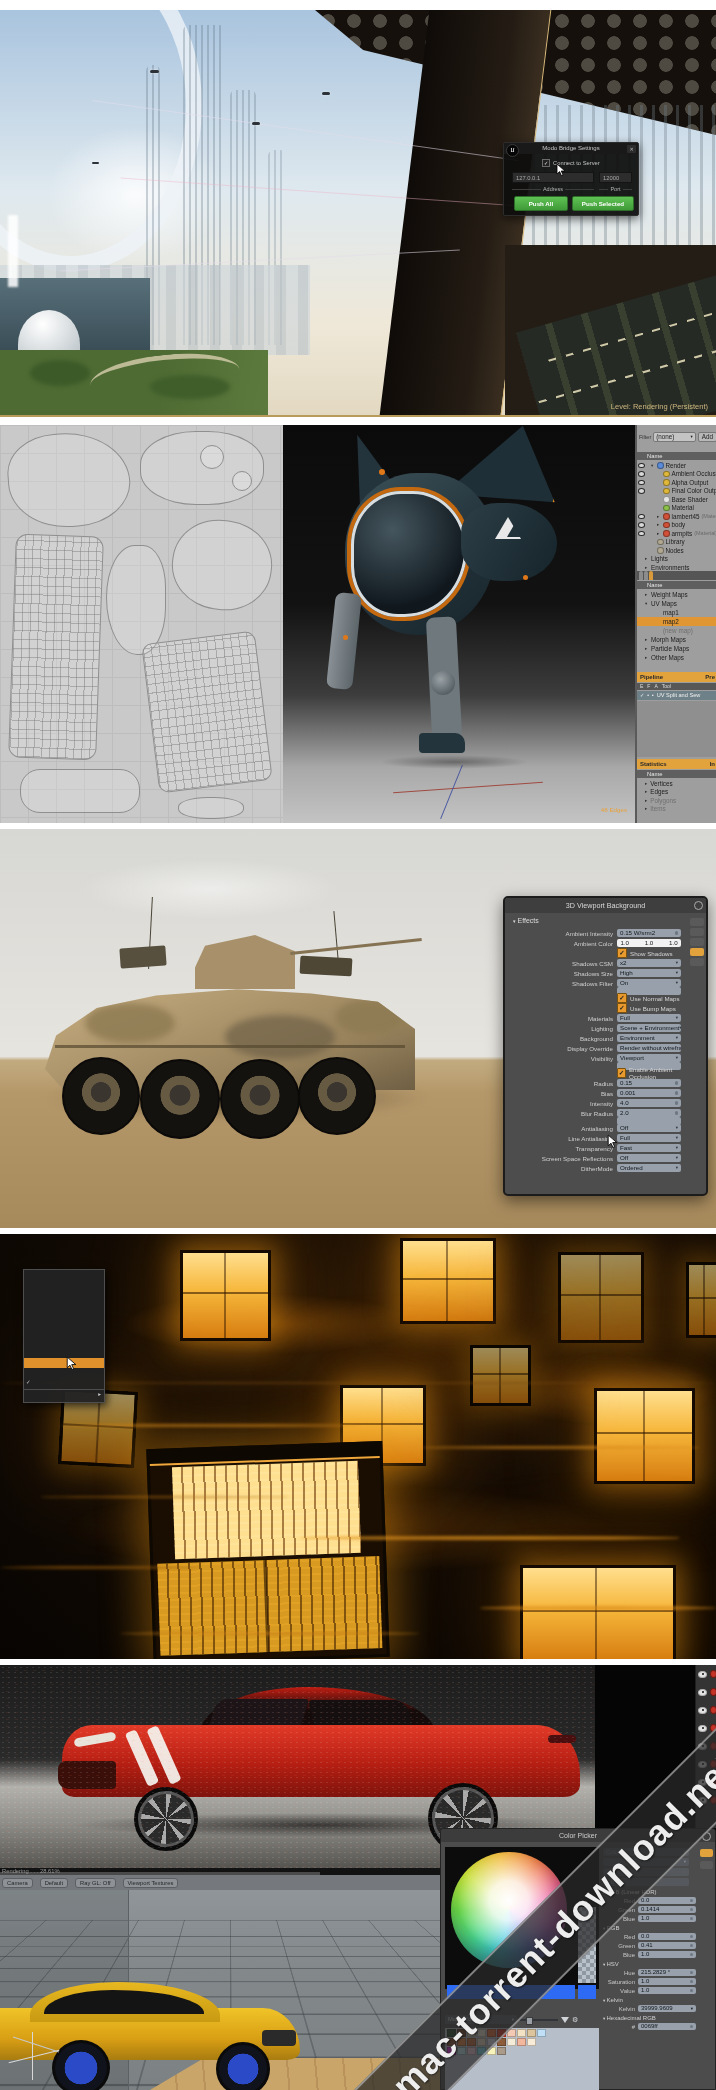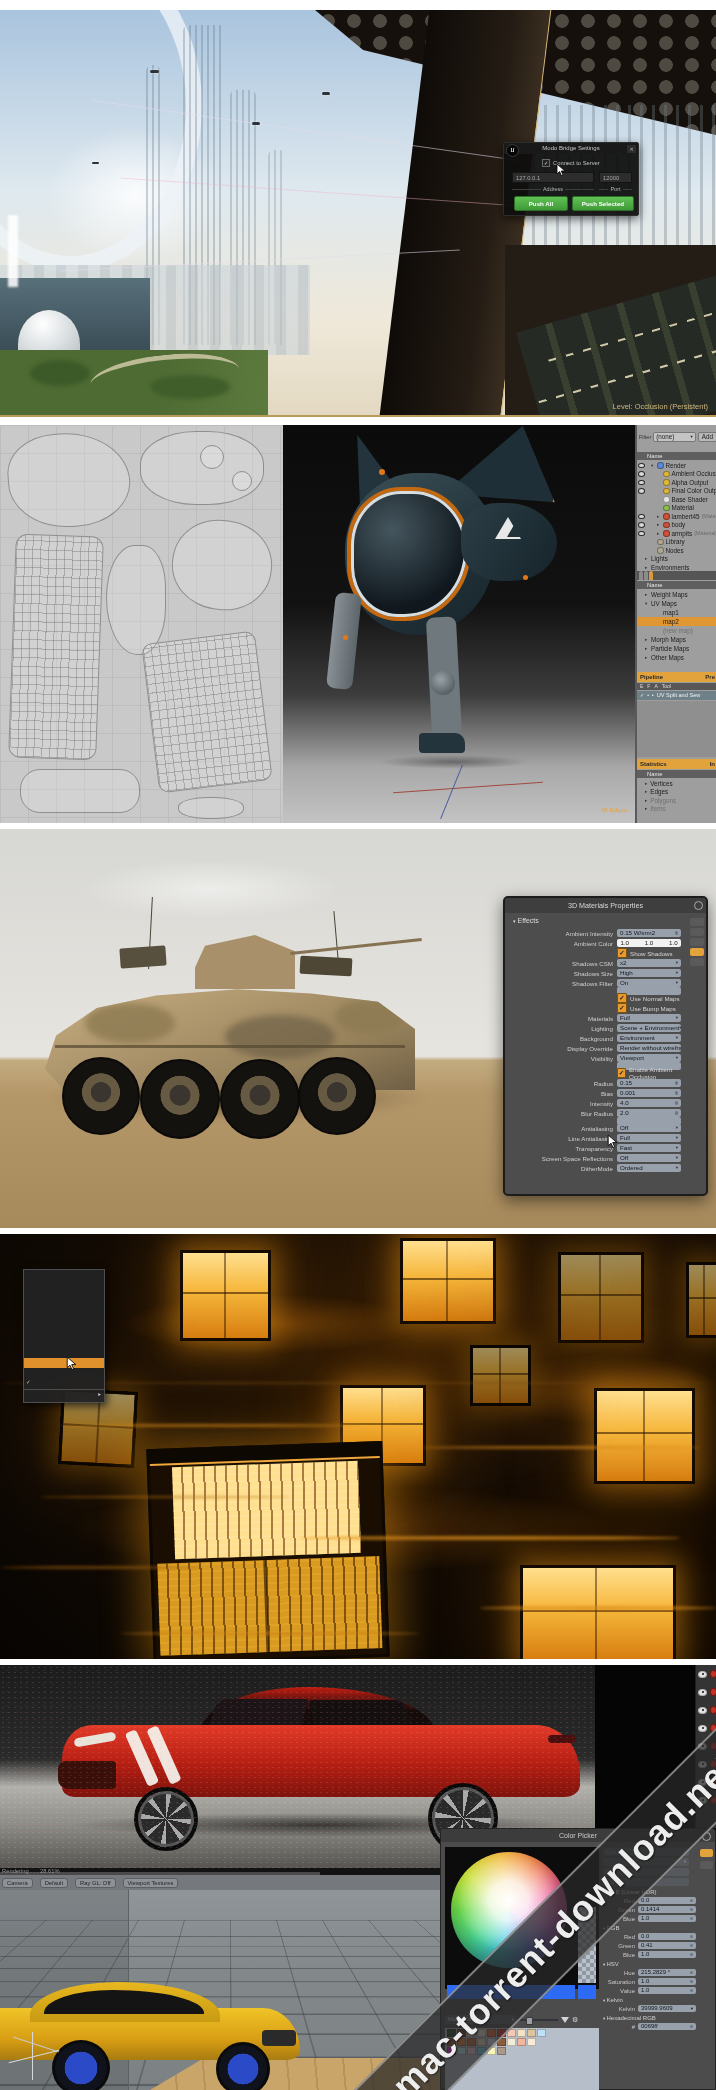--- a/index.html
+++ b/index.html
@@ -229,21 +229,21 @@
         </div>
       <div class="dlab" style="left:95px;top:43px;width:33px;">
           <span>Port</span>
         </div>
       <div class="ue-btn" style="left:10px;top:53px;width:52px;">Push All</div>
       <div class="ue-btn" style="left:68px;top:53px;width:60px;">Push Selected</div>
       <svg class="cur" style="left:52px;top:20px;" width="10" height="14" viewBox="0 0 10 14">
           <path d="M1 1 L1 11 L3.6 8.6 L5.4 12.6 L7 11.8 L5.2 8 L9 8 Z" fill="#fff" stroke="#000" stroke-width="0.8"></path>
         </svg>
     </div>
-    <div class="lvl">Level:  Occlusion (Persistent)</div>
+    <div class="lvl">Level:  Rendering (Persistent)</div>
   </div>
 
   <div class="shot s2">
     <div class="uv">
       <div class="uvs" style="left:8px;top:8px;width:120px;height:92px;border-radius:40% 55% 45% 50%;transform:rotate(-4deg);"></div>
       <div class="uvs" style="left:140px;top:6px;width:122px;height:72px;border-radius:45%;"></div>
       <div class="uvs uvg" style="left:12px;top:110px;width:86px;height:222px;border-radius:12px;transform:rotate(2deg);"></div>
       <div class="uvs" style="left:106px;top:120px;width:58px;height:108px;border-radius:50% 40% 45% 55%;"></div>
       <div class="uvs" style="left:172px;top:95px;width:98px;height:88px;border-radius:48%;transform:rotate(8deg);"></div>
       <div class="uvs uvg" style="left:150px;top:212px;width:112px;height:148px;border-radius:10px;transform:rotate(-7deg);"></div>
@@ -508,21 +508,21 @@
       <div class="a" style="left:180px;top:30px;width:110px;height:44px;background:#6f6148;border-radius:50%;filter:blur(3px);opacity:.7;"></div>
       <div class="a" style="left:290px;top:14px;width:70px;height:36px;background:#8d7a52;border-radius:50%;filter:blur(3px);opacity:.8;"></div>
       <div class="a" style="left:10px;top:60px;width:350px;height:3px;background:#55492f;opacity:.7;"></div>
     </div>
     <div class="wheel3" style="left:62px;top:228px;width:74px;height:74px;"></div>
     <div class="wheel3" style="left:140px;top:230px;width:76px;height:76px;"></div>
     <div class="wheel3" style="left:220px;top:230px;width:76px;height:76px;"></div>
     <div class="wheel3" style="left:298px;top:228px;width:74px;height:74px;"></div>
 
     <div class="panel3">
-      <div class="p3title">3D Materials Properties</div>
+      <div class="p3title">3D Viewport Background</div>
       <div class="circ" style="right:3px;top:3px;"></div>
       <div class="p3eff"><span style="font-size:5px;">▾</span> <span>Effects</span></div>
       <div class="prows">
 
       <div class="prow t-num">
             <span class="plab">Ambient Intensity</span>
             <span class="pval">
 
               <span class="vbar">
                 <span>0.15 W/srm2</span>

